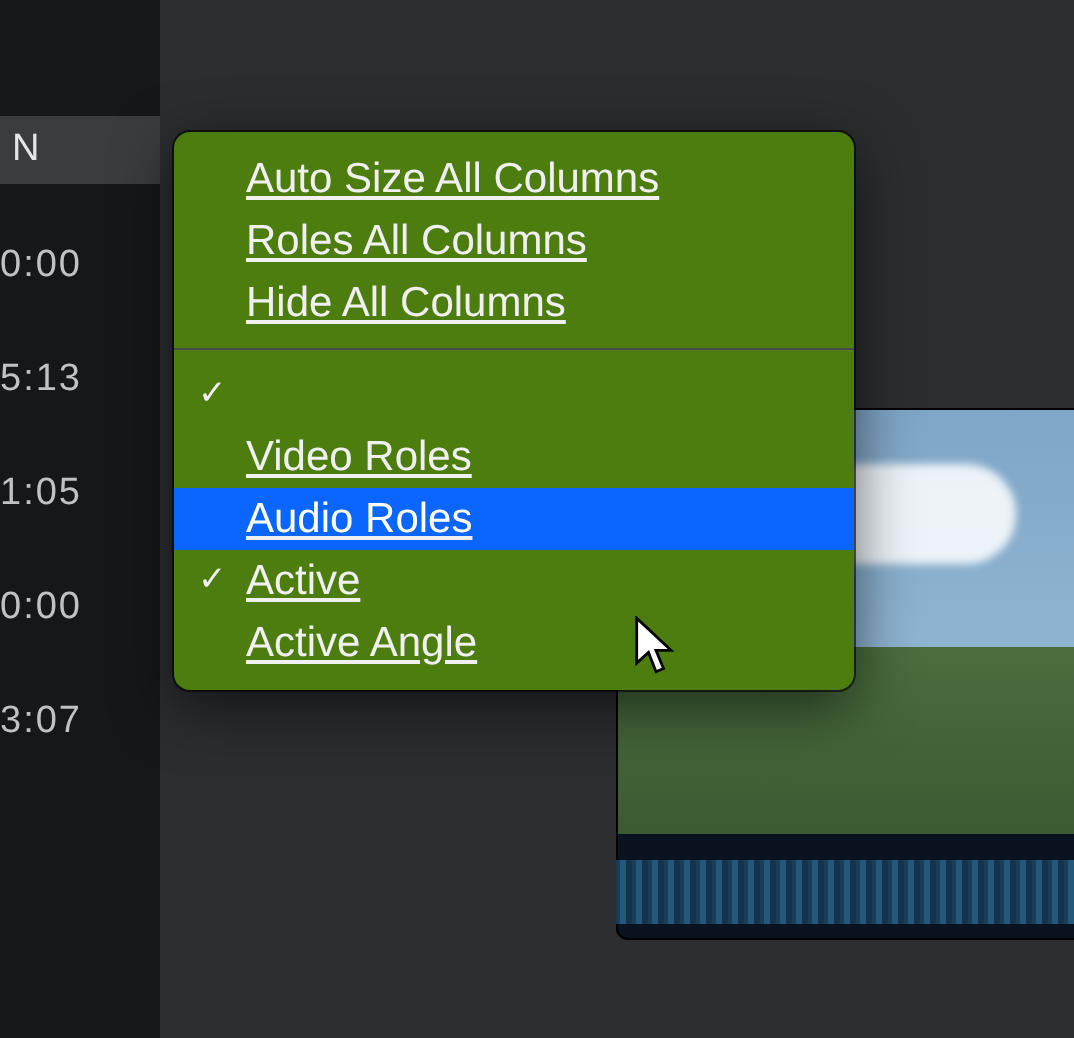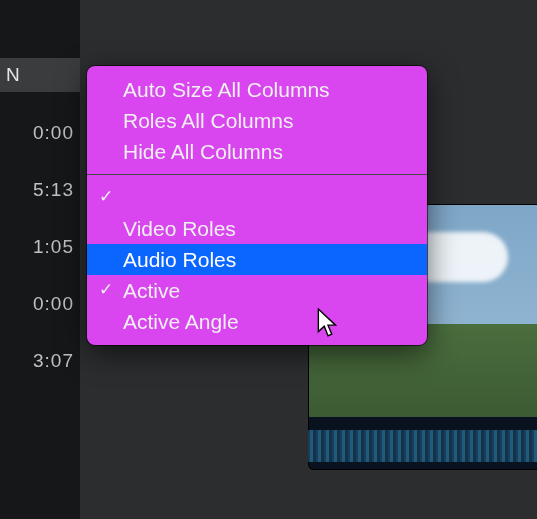--- a/index.html
+++ b/index.html
@@ -42,21 +42,21 @@
   .time-list {
     position: absolute;
     left: 0;
     top: 104px;
     width: 80px;
   }
   .time-cell {
     height: 57px;
     display: flex;
     align-items: center;
-    justify-content: flex-end;
+    justify-content: flex-start;
     padding-right: 6px;
     box-sizing: border-box;
     color: #bfc1c3;
   }
 
   
   .right-area {
     position: absolute;
     left: 80px;
     top: 0;
@@ -98,26 +98,27 @@
       #1a4a6b 0 2px, #2b6a92 2px 5px, #163c57 5px 8px);
     opacity: 0.8;
   }
 
   
   .context-menu {
     position: absolute;
     left: 87px;
     top: 66px;
     width: 340px;
-    background: #d946ef;
+    background: #4d7c0f;
     border-radius: 8px;
     box-shadow: 0 8px 30px rgba(0,0,0,0.6), 0 0 0 1px rgba(0,0,0,0.6);
     padding: 8px 0;
     color: #f0f0f0;
     font-size: 21px;
+    text-decoration: underline;
   }
   .menu-item {
     display: flex;
     align-items: center;
     height: 31px;
     padding-left: 36px;
     cursor: default;
     position: relative;
     white-space: nowrap;
   }

